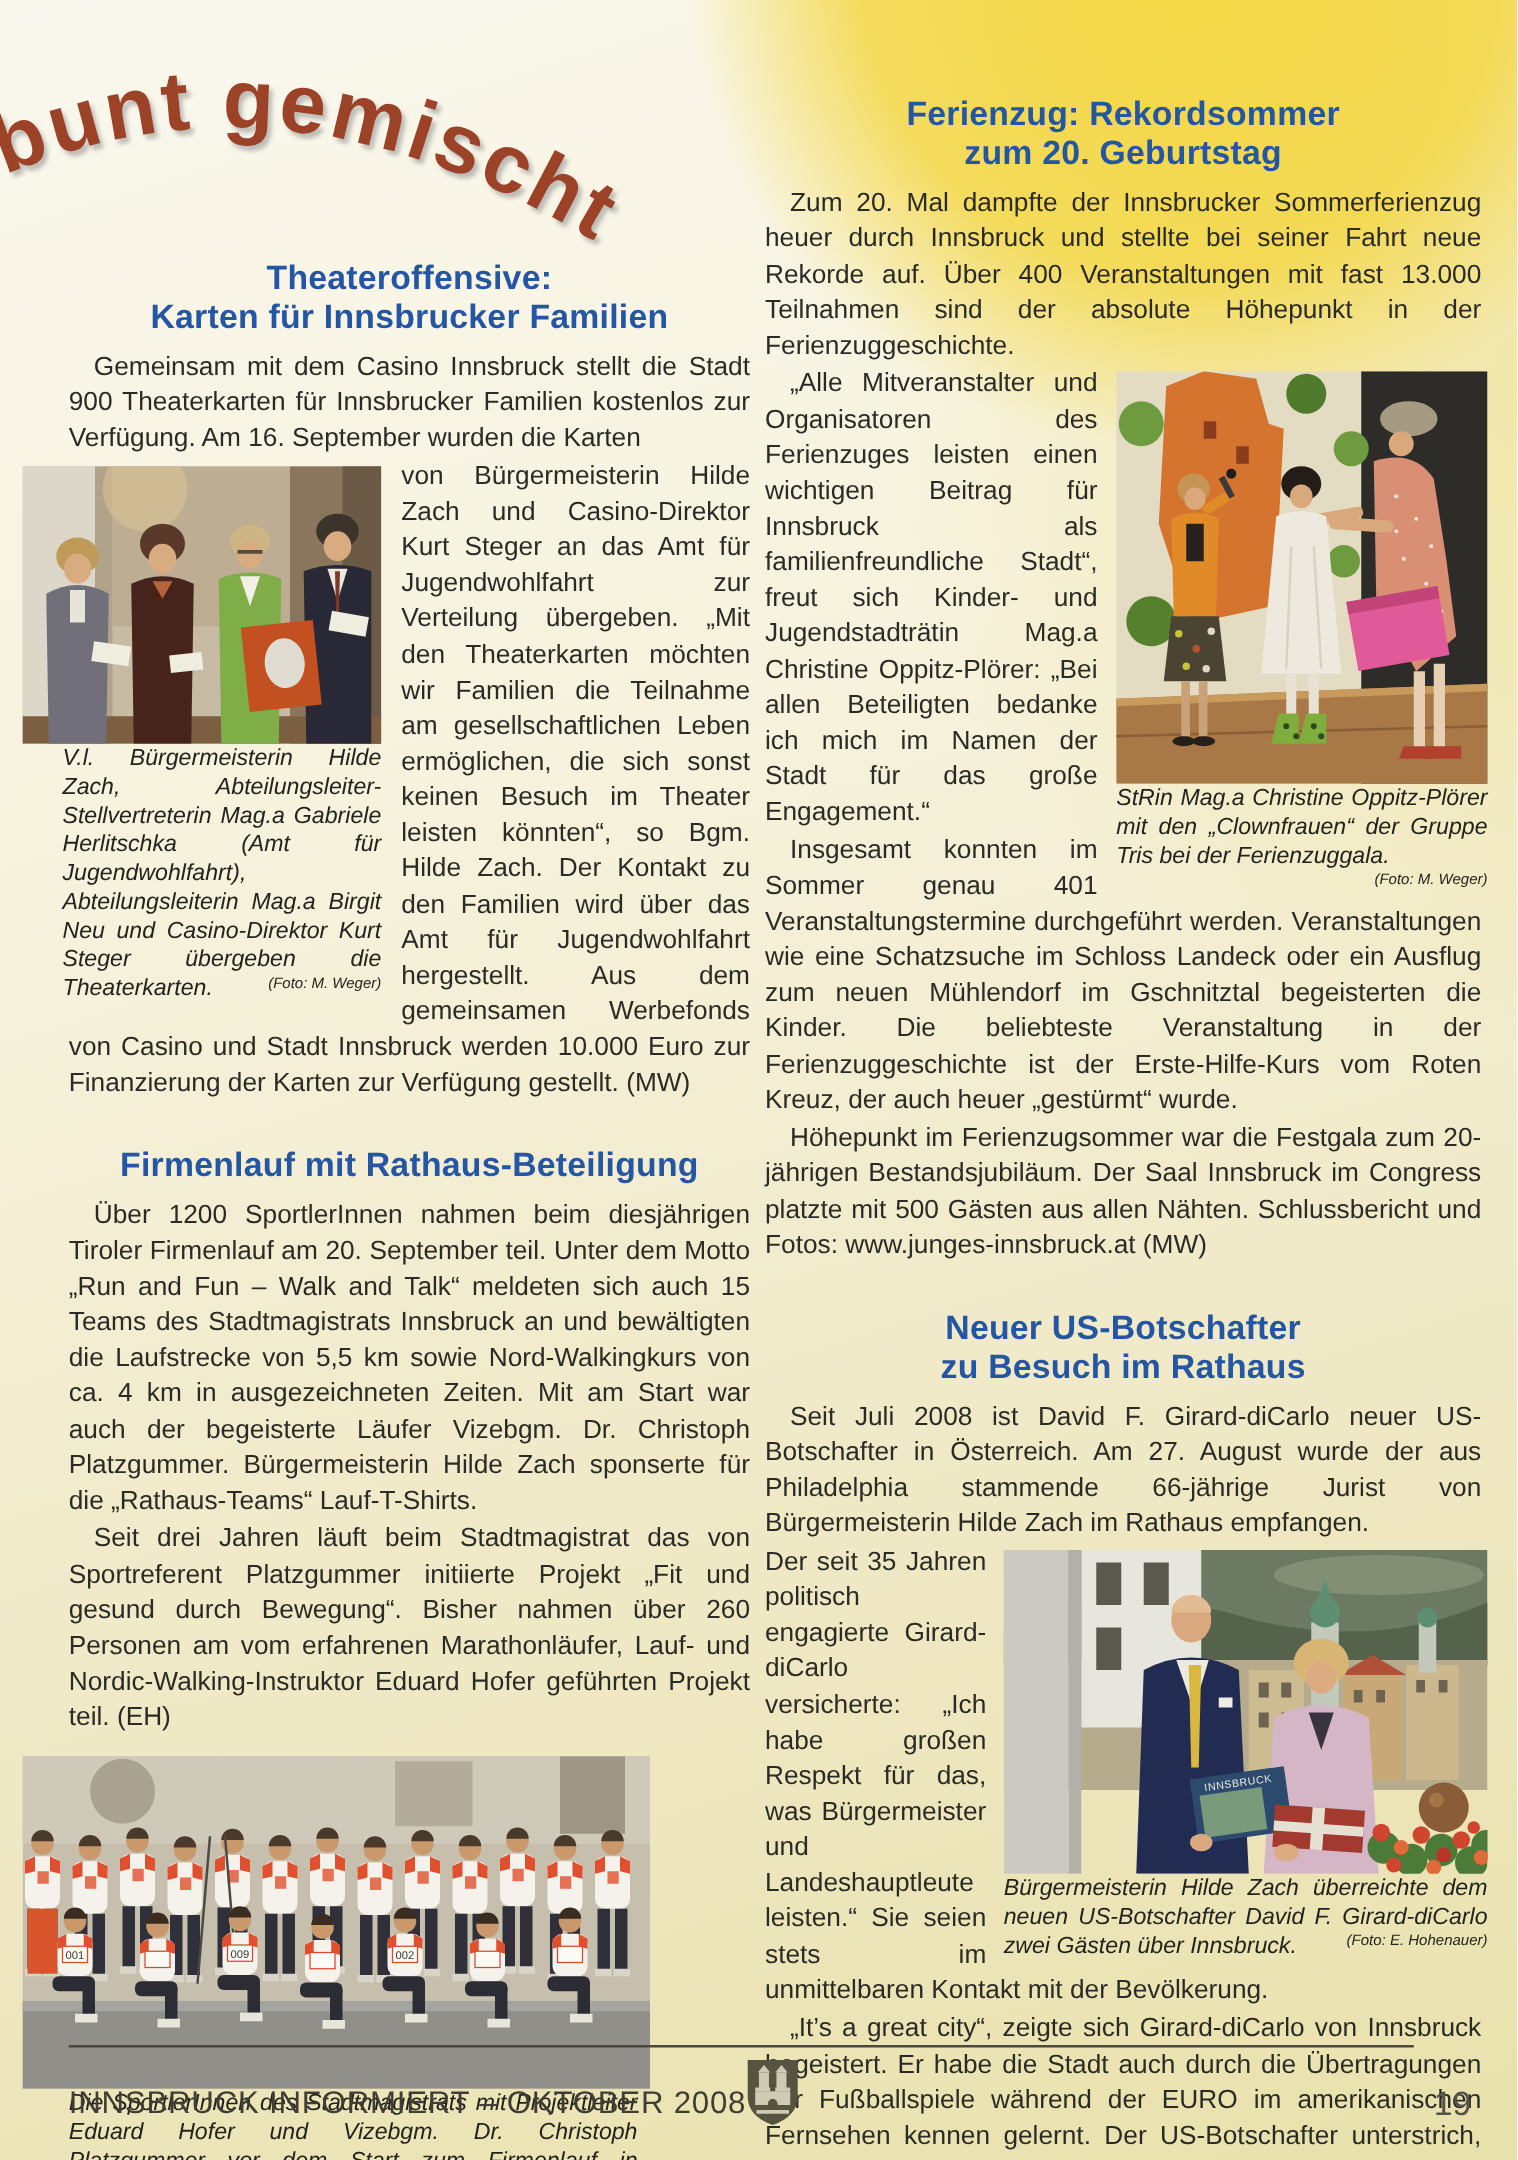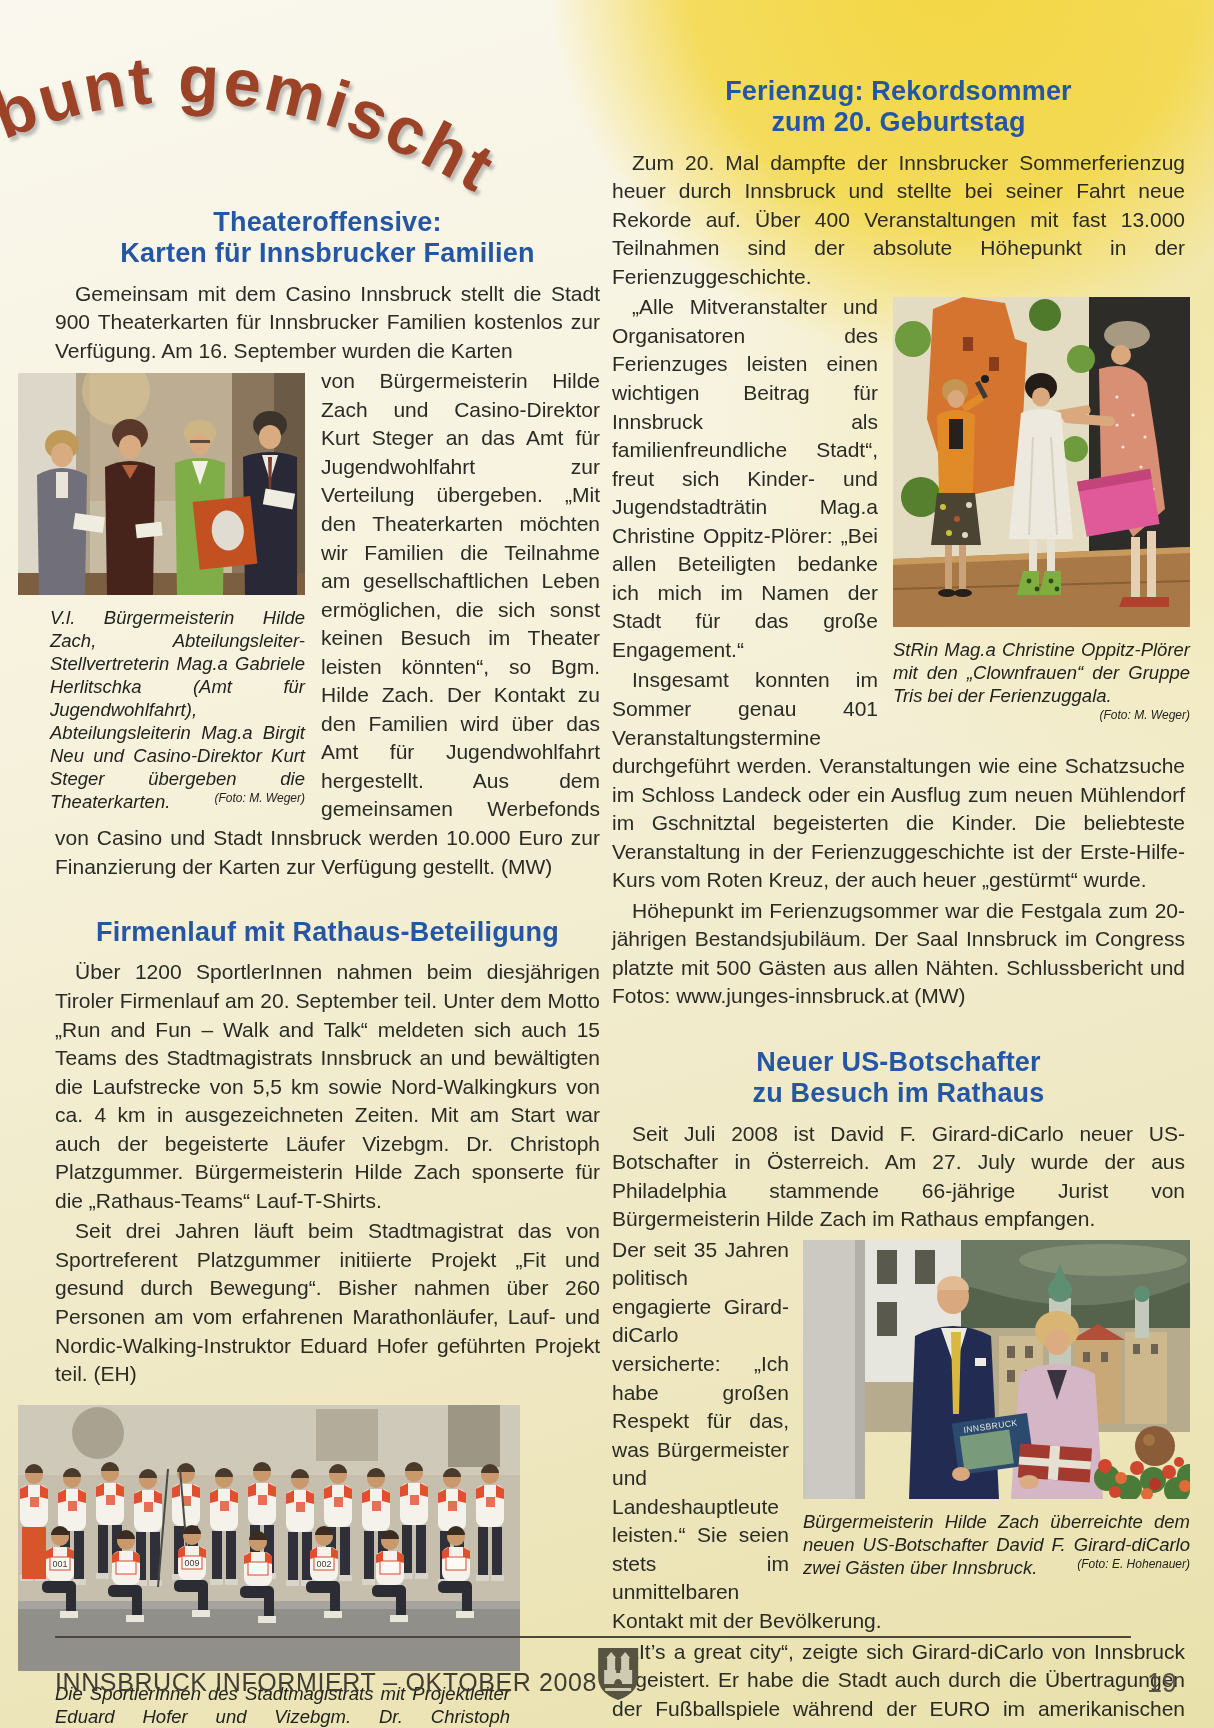--- a/index.html
+++ b/index.html
@@ -24,21 +24,21 @@
   p.body{margin:0 0 2px 0;font-size:21px;line-height:1.36;text-align:justify;}
   p.ind{text-indent:20px;}
   figure{margin:0;padding:0;}
   .fig-theater{float:left;width:287px;margin:6px 16px 4px -37px;}
   .fig-gala{float:right;width:297px;margin:4px -5px 6px 15px;}
   .fig-us{float:right;width:387px;margin:4px -5px 6px 14px;}
   .fig-runners{width:502px;margin:16px 0 0 -37px;}
   .photo{display:block;}
   figcaption.caption{
     font-size:18.5px;font-style:italic;line-height:1.24;text-align:justify;
-    color:#23231e;padding-top:12px;
+    color:#23231e;padding-top:0;
   }
   .fig-theater figcaption{padding-left:32px;}
   .fig-runners figcaption{padding-left:37px;padding-right:10px;}
   .credit{float:right;font-size:12px;font-style:italic;margin-left:14px;}
   .footer{position:absolute;left:55px;right:29px;top:1636px;}
   .footer-rule{height:0;border-top:2px solid #4c483c;width:1076px;}
   .footer-row{position:relative;margin-top:14px;height:60px;}
   .journal{font-size:25px;color:#403e34;letter-spacing:.6px;line-height:60px;}
   .pagenum{position:absolute;right:8px;top:16px;font-size:27px;color:#55524a;}
   .shield{position:absolute;left:50%;transform:translateX(-54%);top:-6px;}
@@ -297,21 +297,21 @@
       <p class="body ind">„Alle Mitveranstalter und Organisatoren des Ferienzuges leisten einen wichtigen Beitrag für Innsbruck als familienfreundliche Stadt“, freut sich Kinder- und Jugendstadträtin Mag.a Christine Oppitz-Plörer: „Bei allen Beteiligten bedanke ich mich im Namen der Stadt für das große Engagement.“</p>
       <p class="body ind">Insgesamt konnten im Sommer genau 401 Veranstaltungstermine durchgeführt werden. Veranstaltungen wie eine Schatzsuche im Schloss Landeck oder ein Ausflug zum neuen Mühlendorf im Gschnitztal begeisterten die Kinder. Die beliebteste Veranstaltung in der Ferienzuggeschichte ist der Erste-Hilfe-Kurs vom Roten Kreuz, der auch heuer „gestürmt“ wurde.</p>
       <p class="body ind">Höhepunkt im Ferienzugsommer war die Festgala zum 20-jährigen Bestandsjubiläum. Der Saal Innsbruck im Congress platzte mit 500 Gästen aus allen Nähten. Schlussbericht und Fotos: www.junges-innsbruck.at (MW)</p>
     </div>
 
     <div class="article clearfix">
       <h2 class="headline">
         <span>Neuer US-Botschafter</span><br>
         <span>zu Besuch im Rathaus</span>
       </h2>
-      <p class="body ind">Seit Juli 2008 ist David F. Girard-diCarlo neuer US-Botschafter in Österreich. Am 27. July wurde der aus Philadelphia stammende 66-jährige Jurist von Bürgermeisterin Hilde Zach im Rathaus empfangen.</p>
+      <p class="body ind">Seit Juli 2008 ist David F. Girard-diCarlo neuer US-Botschafter in Österreich. Am 27. August wurde der aus Philadelphia stammende 66-jährige Jurist von Bürgermeisterin Hilde Zach im Rathaus empfangen.</p>
 
       <figure class="fig-us">
         <svg class="photo" width="387" height="259" viewBox="0 0 387 259">
           <rect width="387" height="92" fill="#6d7a63"></rect>
           <path d="M0 62 Q95 22 200 56 Q300 80 387 42 L387 92 L0 92 Z" fill="#55624c"></path>
           <ellipse cx="300" cy="20" rx="84" ry="16" fill="#8d987e" opacity="0.7"></ellipse>
           <rect y="88" width="387" height="104" fill="#b7ab8e"></rect>
           <rect x="196" y="96" width="44" height="92" fill="#cdbb92"></rect>
           <rect x="204" y="106" width="8" height="12" fill="#6e6250"></rect>
             <rect x="222" y="106" width="8" height="12" fill="#6e6250"></rect>

